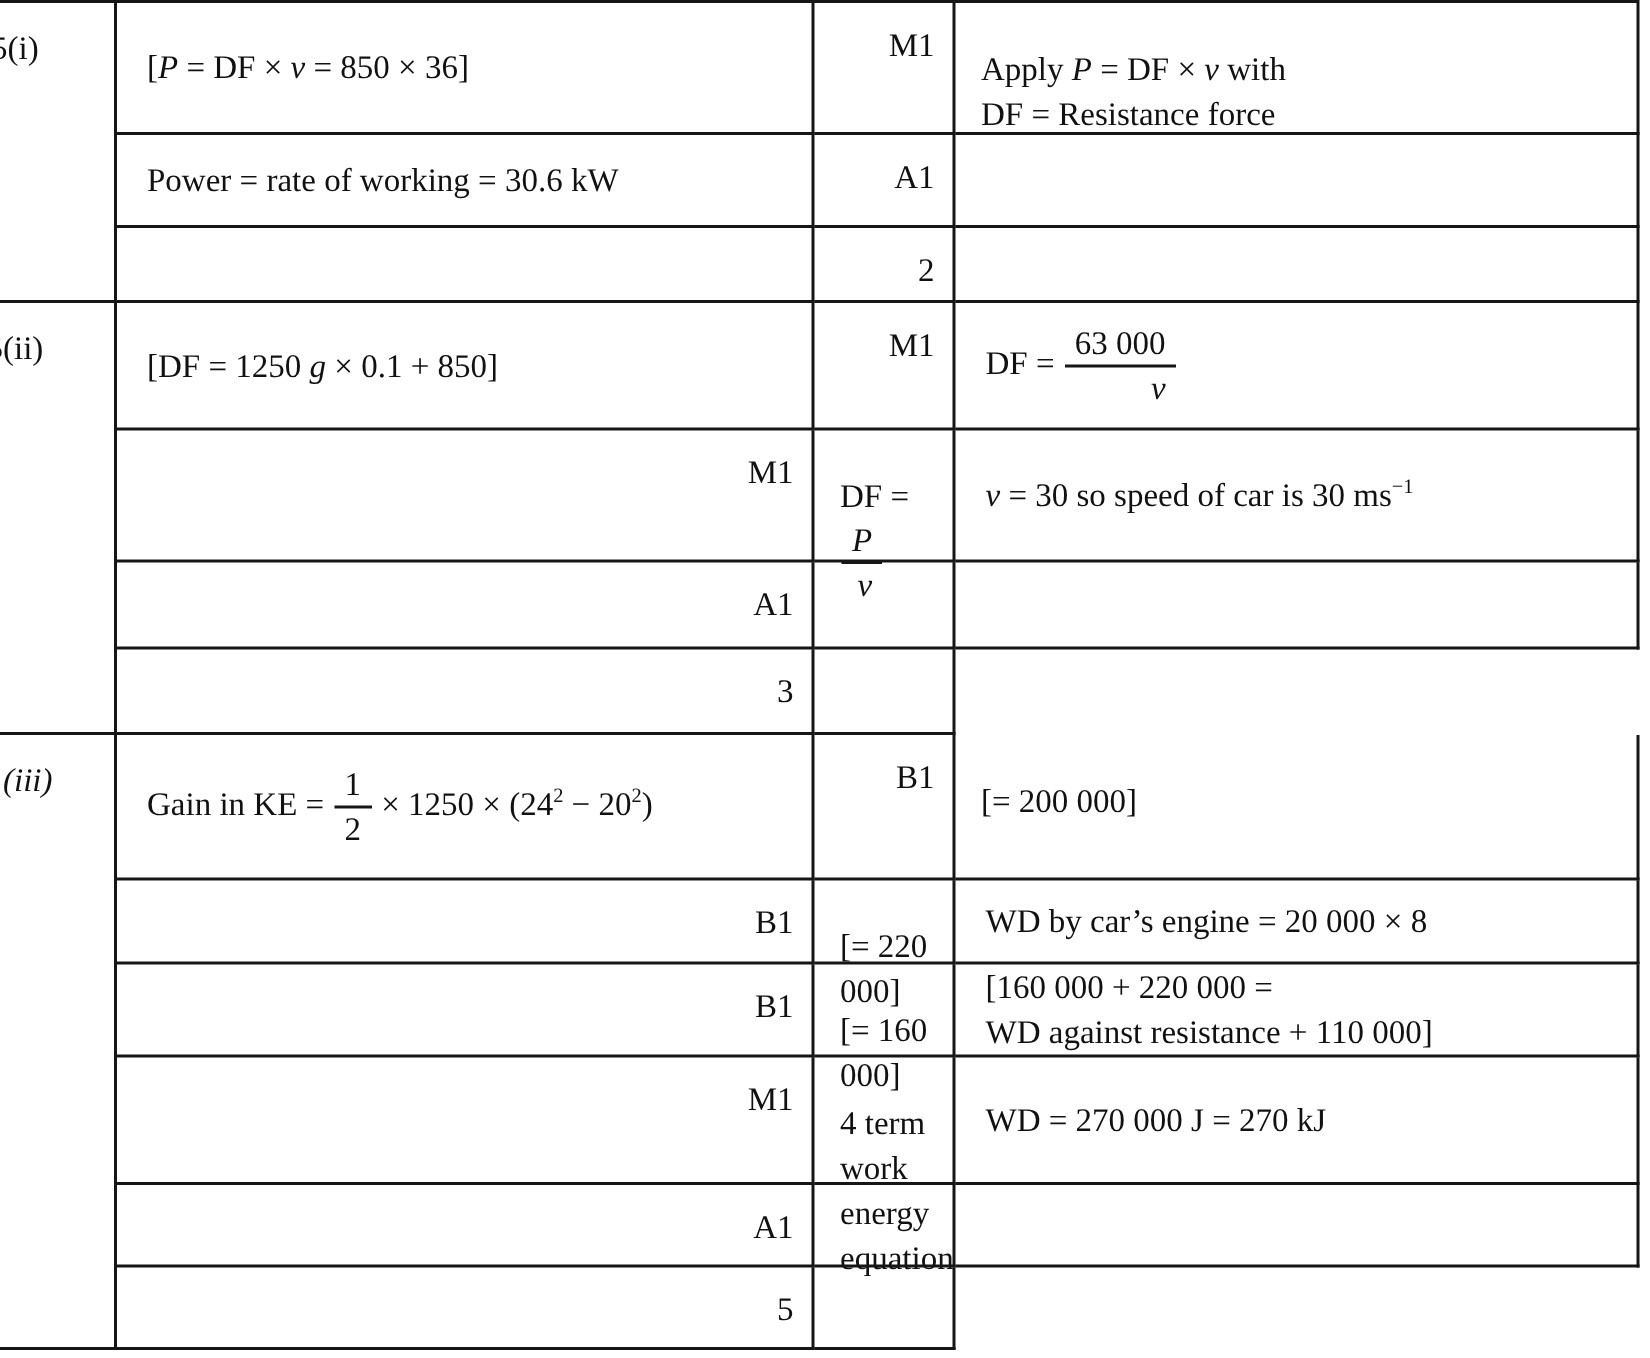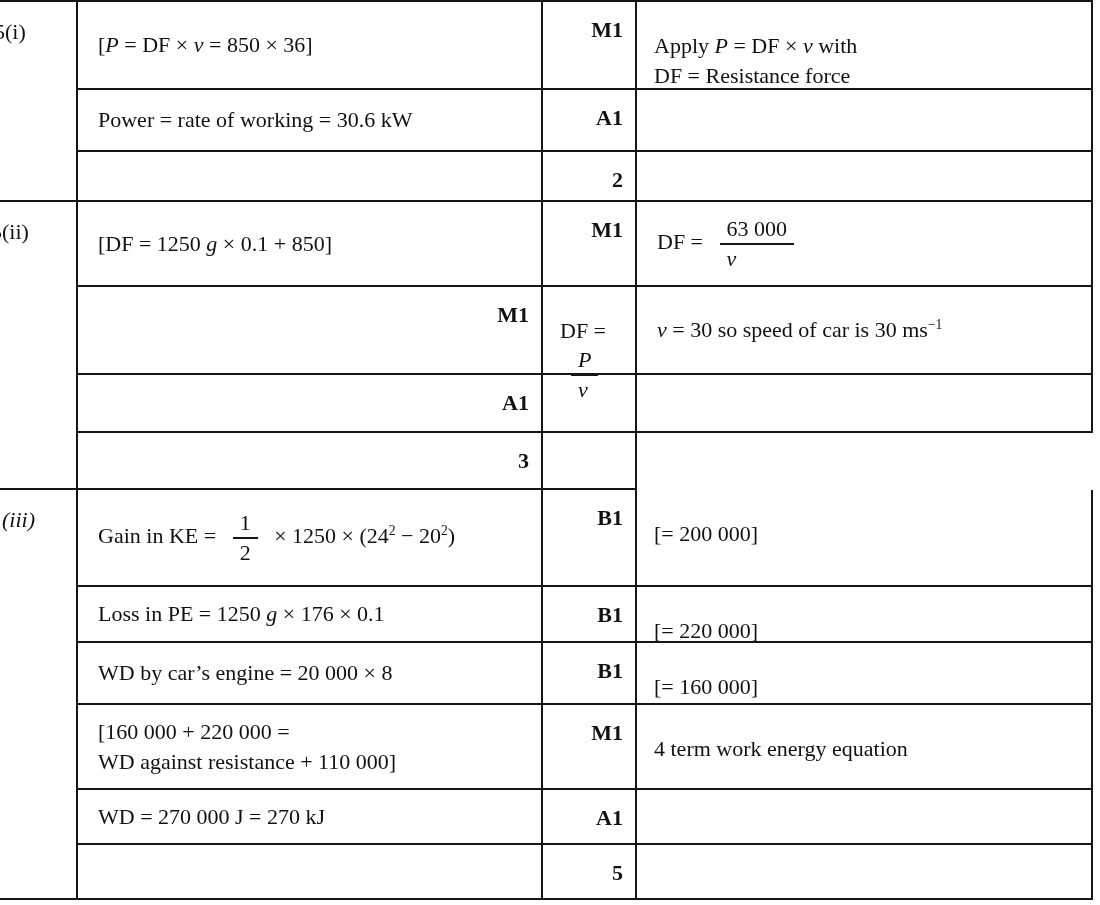--- a/index.html
+++ b/index.html
@@ -10,25 +10,25 @@
   .sec{display:grid;grid-template-columns:78px 465px 94px 456px;}
   .cell{box-sizing:border-box;border-bottom:2px solid #161616;}
   .label,.work,.mark,.comment{border-right:2px solid #161616;}
   .label{grid-column:1;grid-row:1 / -1;padding-top:15px;}
   .lbl{position:relative;display:inline-block;white-space:nowrap;}
   .off-a{left:-6px;}
   .off-b{left:-9px;}
   .off-c{left:2px;font-style:italic;}
   .work{display:flex;align-items:center;padding-left:20px;padding-right:6px;}
   .mark{display:flex;justify-content:flex-end;align-items:flex-start;
-        padding:13px 12px 0 0;font-weight:bold;}
+        padding:13px 12px 0 0;font-weight:normal;}
   .comment{padding:29px 8px 0 17px;}
   .txt sup{font-size:0.62em;line-height:0;}
-  .frac{display:inline-flex;flex-direction:column;text-align:left;
-        vertical-align:middle;margin:0 11px;line-height:28px;}
+  .frac{display:inline-flex;flex-direction:column;text-align:right;
+        vertical-align:middle;margin:0 1px;line-height:28px;}
   .frac .num{border-bottom:2px solid #161616;padding:0 7px;}
   .frac .den{padding:0 7px;}
 </style>
 </head>
 <body>
 
 <div class="table">
 
   <div class="sec" style="grid-template-rows:88px 62px 50px">
     <div class="cell label">
@@ -123,23 +123,20 @@
             <span class="den">2</span>
           </span> × 1250 × (24<sup>2</sup> − 20<sup>2</sup>)</div>
       </div>
     <div class="cell mark">
         <span>B1</span>
       </div>
     <div class="cell comment">
         <div class="txt">[= 200 000]</div>
       </div>
 
-    <div class="cell work">
-        <div class="txt">Loss in PE = 1250 <i>g</i> × 176 × 0.1</div>
-      </div>
     <div class="cell mark">
         <span>B1</span>
       </div>
     <div class="cell comment">
         <div class="txt">[= 220 000]</div>
       </div>
 
     <div class="cell work">
         <div class="txt">WD by car’s engine = 20 000 × 8</div>
       </div>

